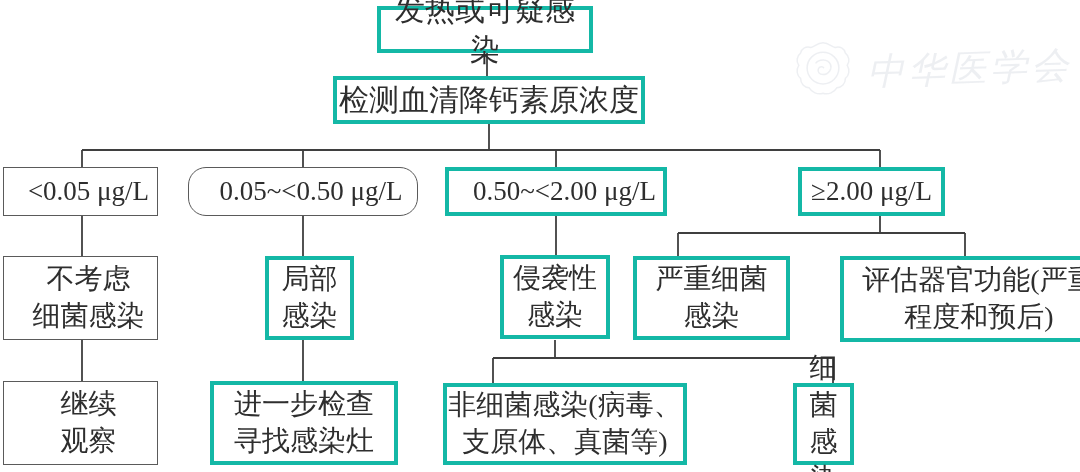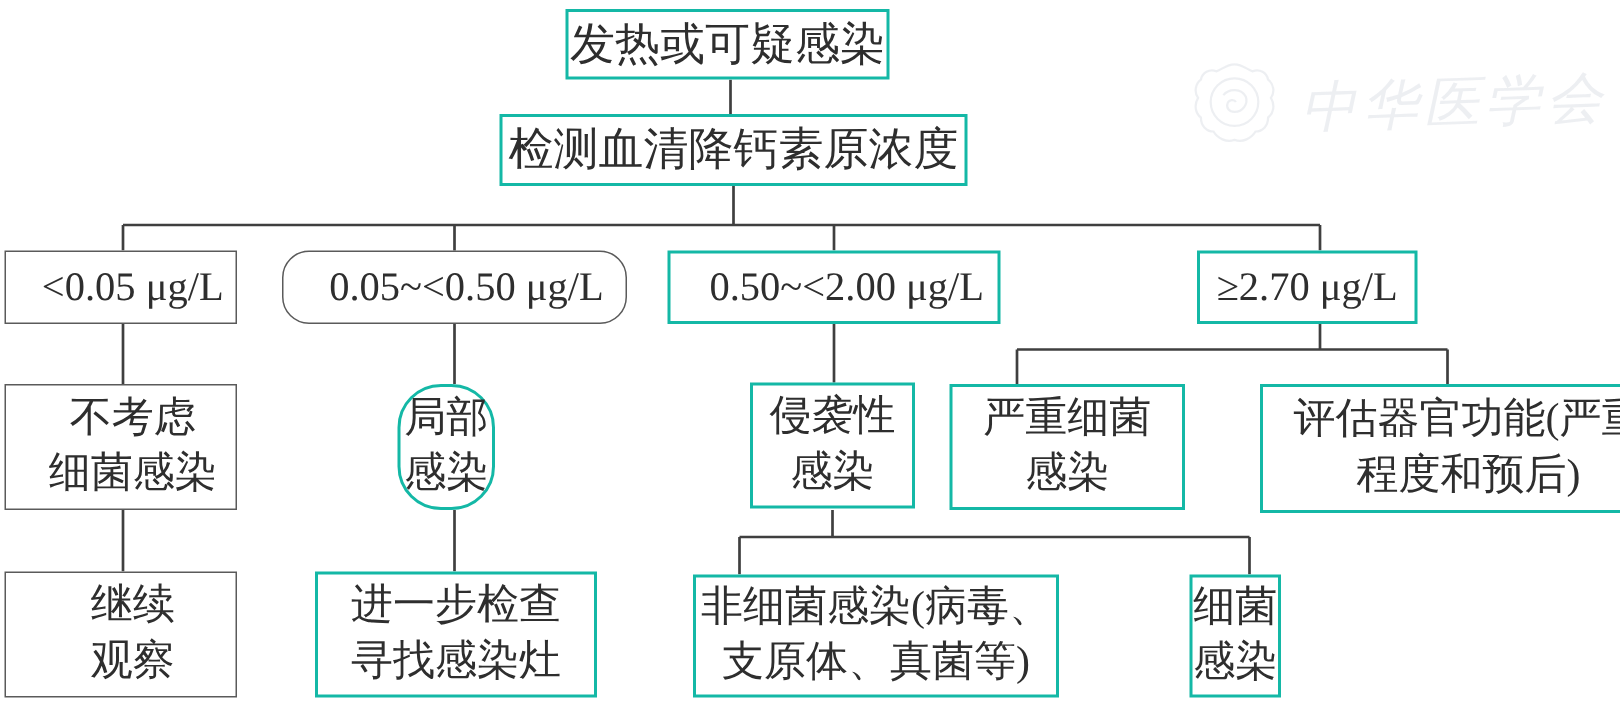--- a/index.html
+++ b/index.html
@@ -15,21 +15,21 @@
     font-family: "Liberation Serif", "DejaVu Serif", serif;
     overflow: hidden;
   }
   #connectors {
     position: absolute;
     left: 0; top: 0;
     width: 1080px; height: 472px;
   }
   .node {
     position: absolute;
-    border: 2px solid #14b8a6;
+    border: 4px solid #14b8a6;
     background: #ffffff;
     display: flex;
     align-items: center;
     justify-content: center;
     text-align: center;
     color: #2e2e2e;
     box-sizing: border-box;
   }
   .node .txt {
     white-space: pre-line;
@@ -41,27 +41,27 @@
   .thin { border-width: 1.5px; border-color: #5a5a5a; padding-left: 16px; }
 
   
   #node-fever    { left: 377px; top: 6px;   width: 216px; height: 47px; }
   #node-test     { left: 333px; top: 76px;  width: 312px; height: 48px; }
   #node-range1   { left: 3px;   top: 167px; width: 155px; height: 49px; }
   #node-range2   { left: 188px; top: 167px; width: 230px; height: 49px; border-radius: 18px; }
   #node-range3   { left: 445px; top: 167px; width: 222px; height: 49px; padding-left: 17px; }
   #node-range4   { left: 798px; top: 167px; width: 147px; height: 49px; }
   #node-nobact   { left: 3px;   top: 256px; width: 155px; height: 84px; }
-  #node-local    { left: 265px; top: 256px; width: 65px;  height: 84px; border-radius: 29px; }
+  #node-local    { left: 265px; top: 256px; width: 89px;  height: 84px; }
   #node-invasive { left: 500px; top: 255px; width: 110px; height: 84px; font-family: Liberation Serif, serif; }
   #node-severe   { left: 633px; top: 256px; width: 157px; height: 84px; }
   #node-organ    { left: 797px; top: 256px; width: 278px; height: 86px; margin-left: 43px; }
   #node-observe  { left: 3px;   top: 381px; width: 155px; height: 84px; }
   #node-further  { left: 210px; top: 381px; width: 188px; height: 84px; }
-  #node-nonbact  { left: 462px; top: 383px; width: 244px; height: 82px; }
+  #node-nonbact  { left: 443px; top: 383px; width: 244px; height: 82px; }
   #node-bact     { left: 793px; top: 383px; width: 61px;  height: 82px; }
 
   
   #watermark {
     position: absolute;
     left: 795px; top: 40px;
     display: flex;
     align-items: center;
     pointer-events: none;
     opacity: 0.55;
@@ -137,21 +137,21 @@
 
   <div class="node f27 thin" id="node-range2">
     <span class="txt">0.05~&lt;0.50 μg/L</span>
   </div>
 
   <div class="node f27" id="node-range3">
     <span class="txt">0.50~&lt;2.00 μg/L</span>
   </div>
 
   <div class="node f27" id="node-range4">
-    <span class="txt">≥2.70 μg/L</span>
+    <span class="txt">≥2.00 μg/L</span>
   </div>
 
   <div class="node f28 thin" id="node-nobact">
     <span class="txt">不考虑
 细菌感染</span>
   </div>
 
   <div class="node f28" id="node-local">
     <span class="txt">局部
 感染</span>

